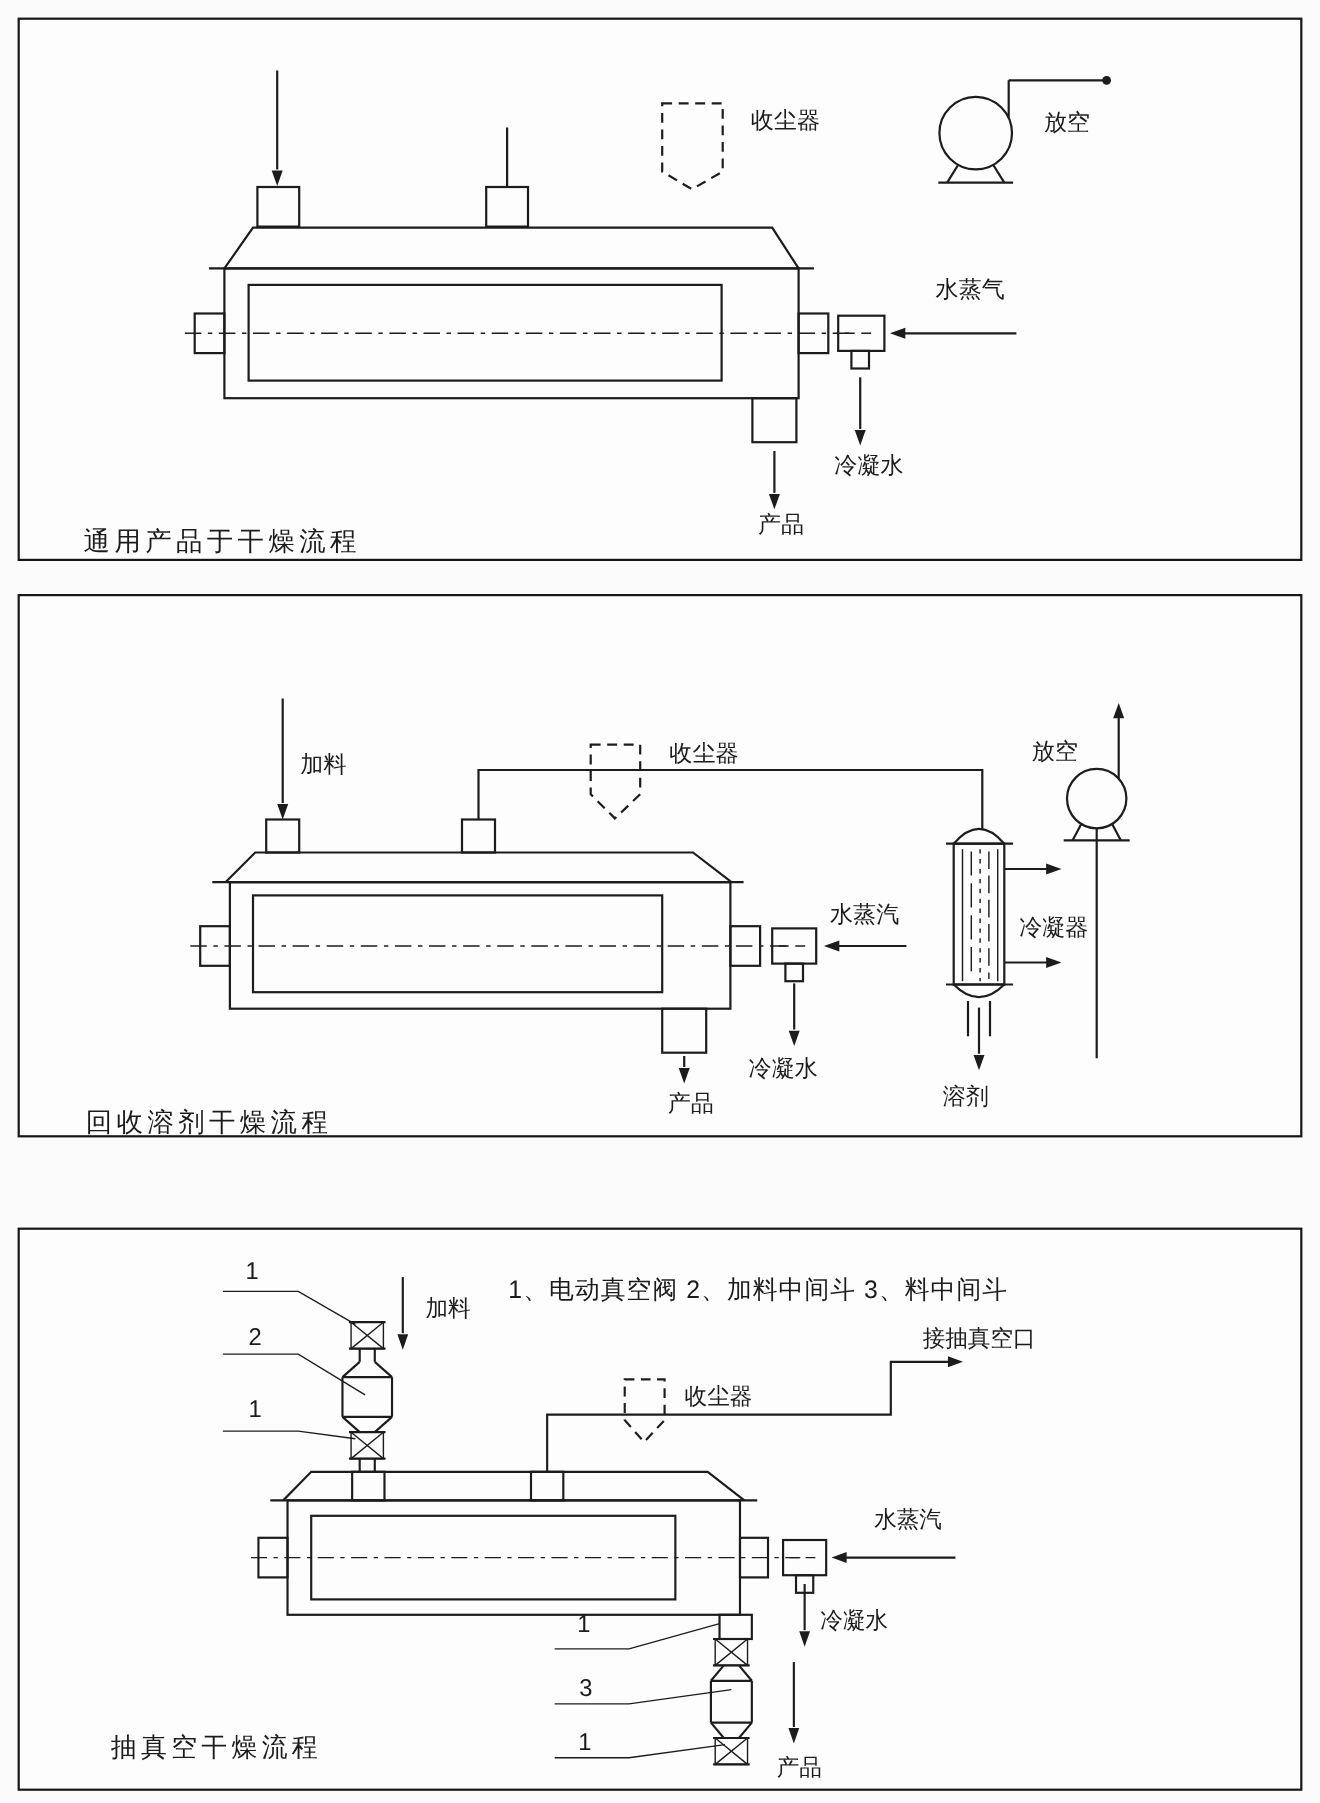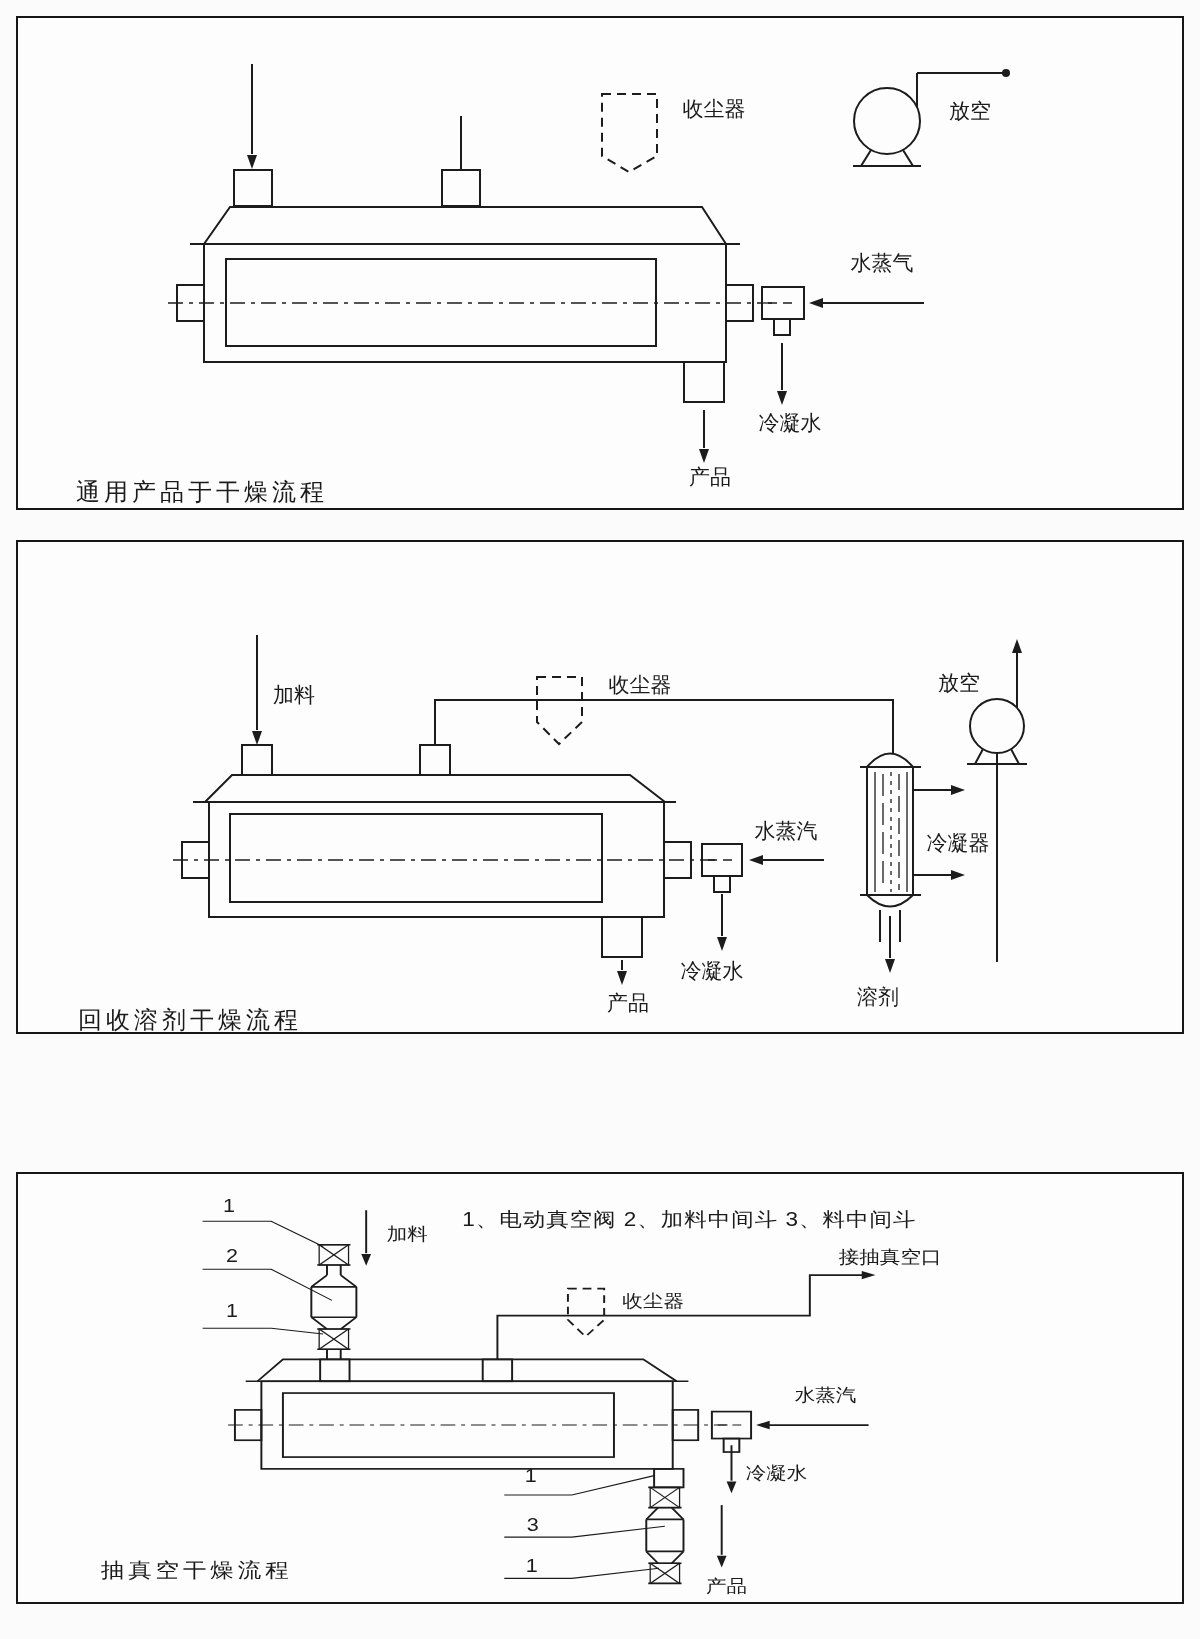--- a/index.html
+++ b/index.html
@@ -170,21 +170,21 @@
         <line class="ln" x1="949" y1="222" x2="1009" y2="222"></line>
         <line class="ln" x1="999" y1="166" x2="999" y2="110"></line>
         <polygon class="ah" points="994,111 1004,111 999,97"></polygon>
         <line class="ln" x1="979" y1="211" x2="979" y2="420"></line>
         <text x="941" y="148" text-anchor="middle">放空</text>
       </g>
       <text class="cap" x="60" y="486">回收溶剂干燥流程</text>
     </svg>
   </div>
 
-  <div class="panel" style="top:1172px;height:432px;padding-left:24px;">
+  <div class="panel" style="top:1116px;height:512px;padding-left:24px;">
     <svg viewBox="0 0 1164 508" preserveAspectRatio="none">
       <text class="leg" x="429" y="62">1、电动真空阀  2、加料中间斗  3、料中间斗</text>
 
       <g>
         <text class="num" x="191" y="45" text-anchor="middle">1</text>
         <polyline class="thin" points="164,56 234,56 287,86"></polyline>
       </g>
       <g>
         <text class="num" x="194" y="105" text-anchor="middle">2</text>
         <polyline class="thin" points="164,113 234,113 296,150"></polyline>

